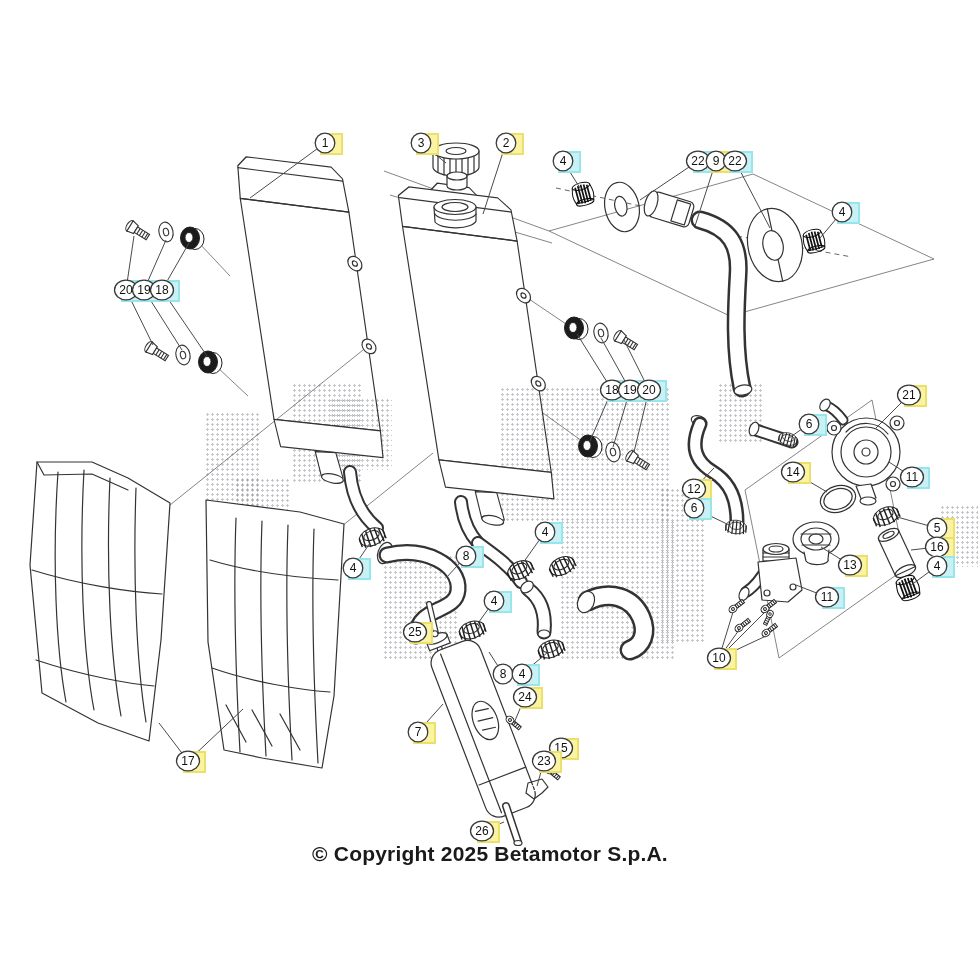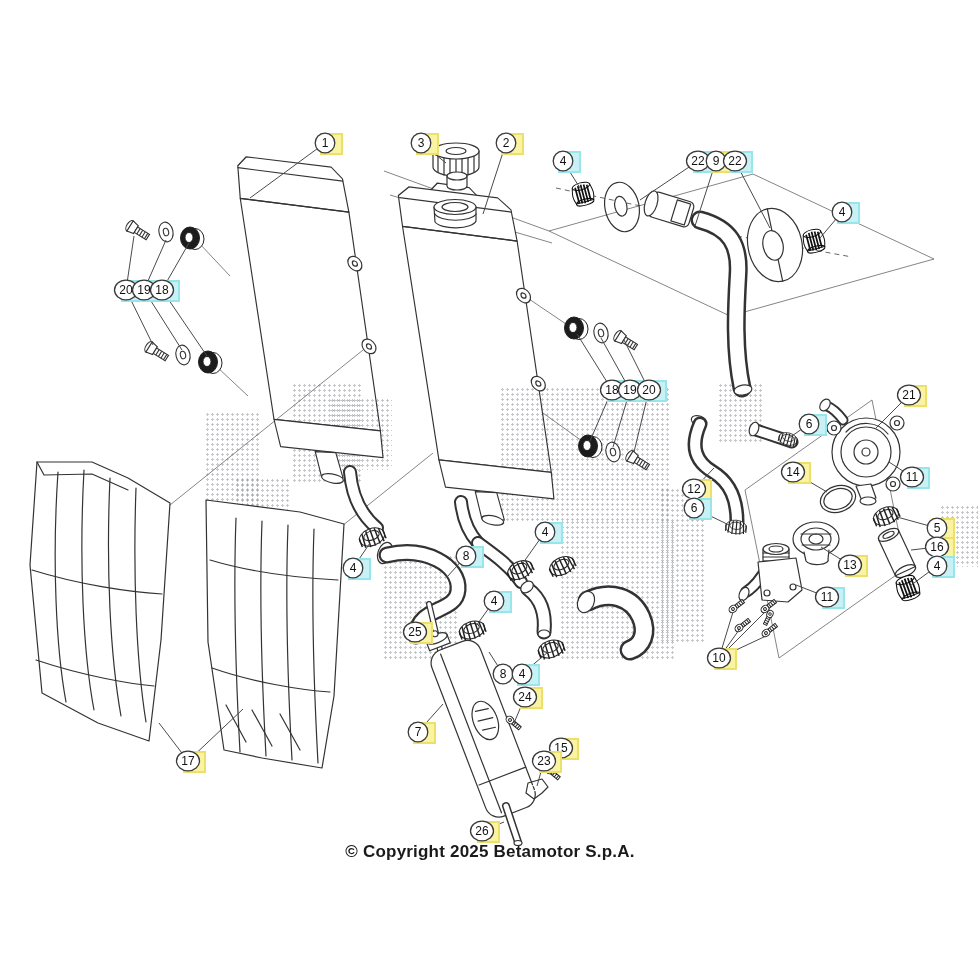--- a/index.html
+++ b/index.html
@@ -3,21 +3,21 @@
 <meta charset="utf-8">
 <style>
   html,body{margin:0;padding:0;background:#ffffff;}
   #stage{position:relative;width:980px;height:980px;background:#fff;overflow:hidden;
          font-family:"Liberation Sans", sans-serif;}
   #drawing{position:absolute;left:0;top:0;}
   .dots{position:absolute;opacity:.5;
         background-image:radial-gradient(#8c9196 1px, transparent 1.3px);
         background-size:5px 5px;}
   #copyright{position:absolute;left:0;right:0;top:842px;text-align:center;
-             font-weight:bold;font-size:17px;color:#1a1a1a;letter-spacing:.2px;}
+             font-weight:bold;font-size:21px;color:#1a1a1a;letter-spacing:.2px;}
   svg{shape-rendering:geometricPrecision;}
   .ln{stroke:#333;stroke-width:1.2;fill:none;stroke-linejoin:round;stroke-linecap:round;}
   .fill{fill:#ffffff;}
   .thin{stroke:#666;stroke-width:.8;fill:none;}
   .dash{stroke:#555;stroke-width:.9;fill:none;stroke-dasharray:5 4;}
   .tube-o{stroke:#333;fill:none;stroke-linecap:round;}
   .tube-i{stroke:#fff;fill:none;stroke-linecap:round;}
   .co-line{stroke:#4a4a4a;stroke-width:1;}
   .co-circ{fill:#fff;stroke:#3a3a3a;stroke-width:1.3;}
   .co-txt{font-family:"Liberation Sans",sans-serif;font-size:12px;fill:#111;text-anchor:middle;}

